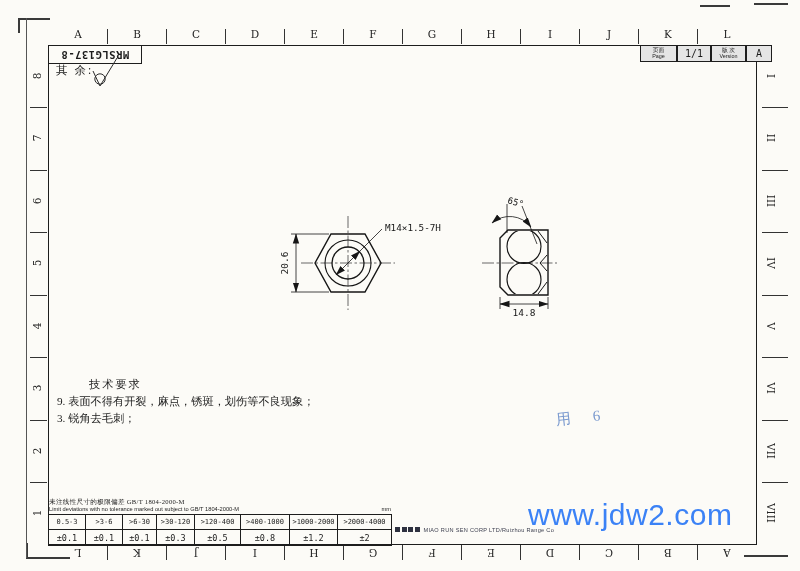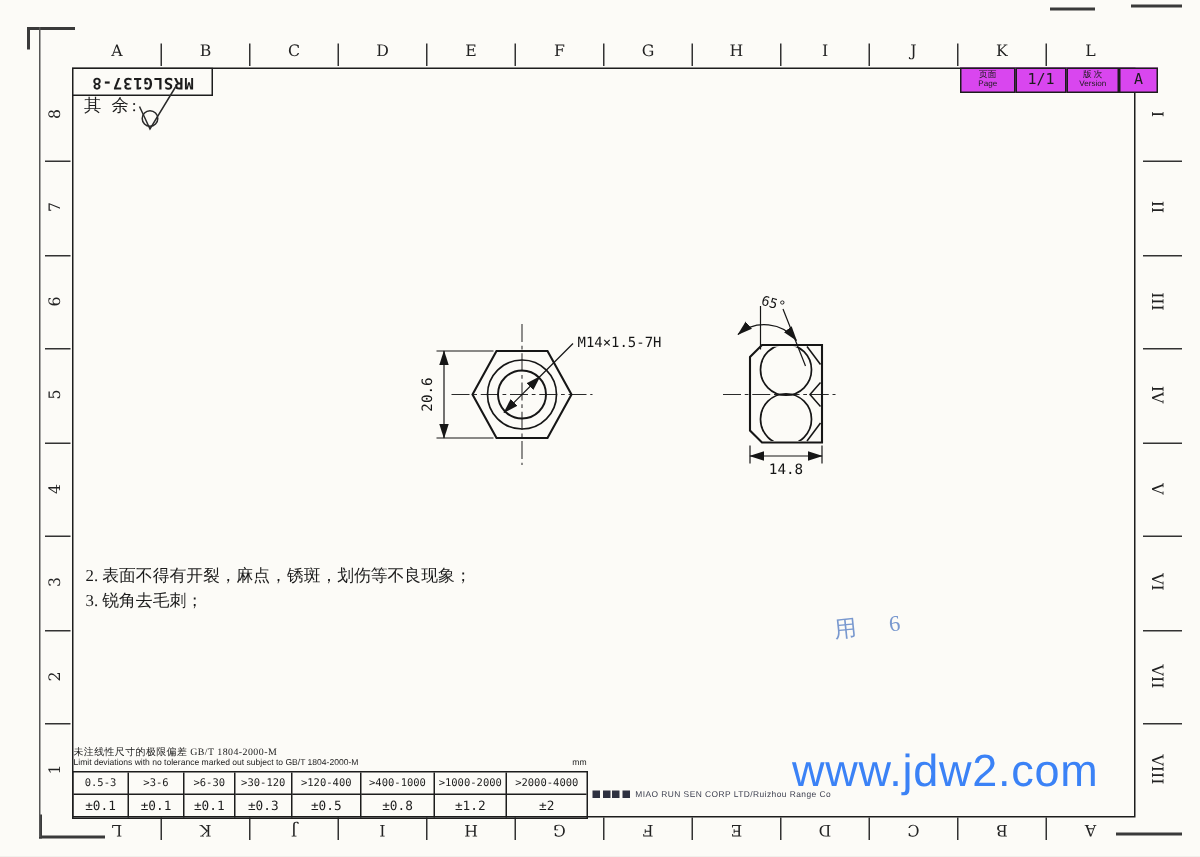--- a/index.html
+++ b/index.html
@@ -16,21 +16,21 @@
   .zn.rgt{transform:rotate(90deg);}
   .tickv{position:absolute;width:1px;height:15px;background:#333;}
   .tickh{position:absolute;width:17px;height:1px;background:#333;}
   .mark{position:absolute;background:#3a3a3a;}
   
   #frame{position:absolute;left:48px;top:45px;width:707px;height:498px;border:1.6px solid #1d1d1d;}
   #dwgno{position:absolute;left:48px;top:45px;width:92px;height:17px;border:1.4px solid #1d1d1d;
          display:flex;align-items:center;justify-content:center;background:#fcfbf7;}
   #dwgno span{transform:rotate(180deg);font-family:"DejaVu Sans Mono",monospace;
               font-size:10.5px;font-weight:bold;letter-spacing:.5px;}
-  #pvrow{position:absolute;left:640px;top:45px;height:17px;display:flex;background:#d946ef;}
+  #pvrow{position:absolute;left:640px;top:45px;height:17px;display:flex;background:#e5e5e5;}
   .pvcell{border:1.2px solid #1d1d1d;border-left-width:.6px;box-sizing:border-box;height:17px;
           display:flex;flex-direction:column;align-items:center;justify-content:center;line-height:1;}
   .pvlab{font-size:5.8px;}
   .pvlab .en{font-size:5.4px;font-family:"Liberation Sans",sans-serif;}
   .pvval{font-family:"DejaVu Sans Mono",monospace;font-size:10px;}
   
   #restnote{position:absolute;left:56px;top:63px;font-size:11.5px;letter-spacing:2px;}
   #techreq{position:absolute;left:57px;top:376px;font-size:11.2px;line-height:17px;white-space:nowrap;}
   #techreq .t{padding-left:32px;letter-spacing:2px;}
   
@@ -251,21 +251,22 @@
       <g stroke="#161616" stroke-width="0.8">
         <line x1="500" y1="297" x2="500" y2="309"></line>
         <line x1="548" y1="297" x2="548" y2="309"></line>
         <line x1="500" y1="304" x2="548" y2="304" marker-start="url(#arr)" marker-end="url(#arr)"></line>
       </g>
       <text x="524" y="316" font-size="9.5" text-anchor="middle">14.8</text>
     </g>
   </svg>
 
   <div id="techreq">
-    <div>2. 表面不得有开裂，麻点，锈斑，划伤等不良现象；</div>
+    <div class="t">技术要求</div>
+    <div>9. 表面不得有开裂，麻点，锈斑，划伤等不良现象；</div>
     <div>3. 锐角去毛刺；</div>
   </div>
 
   <div id="handnote">用 6</div>
 
 
   <div id="tolhead">
     <div class="cn">未注线性尺寸的极限偏差 GB/T 1804-2000-M</div>
     <div class="en">Limit deviations with no tolerance marked out subject to GB/T 1804-2000-M</div>
     <div class="mm">mm</div>

